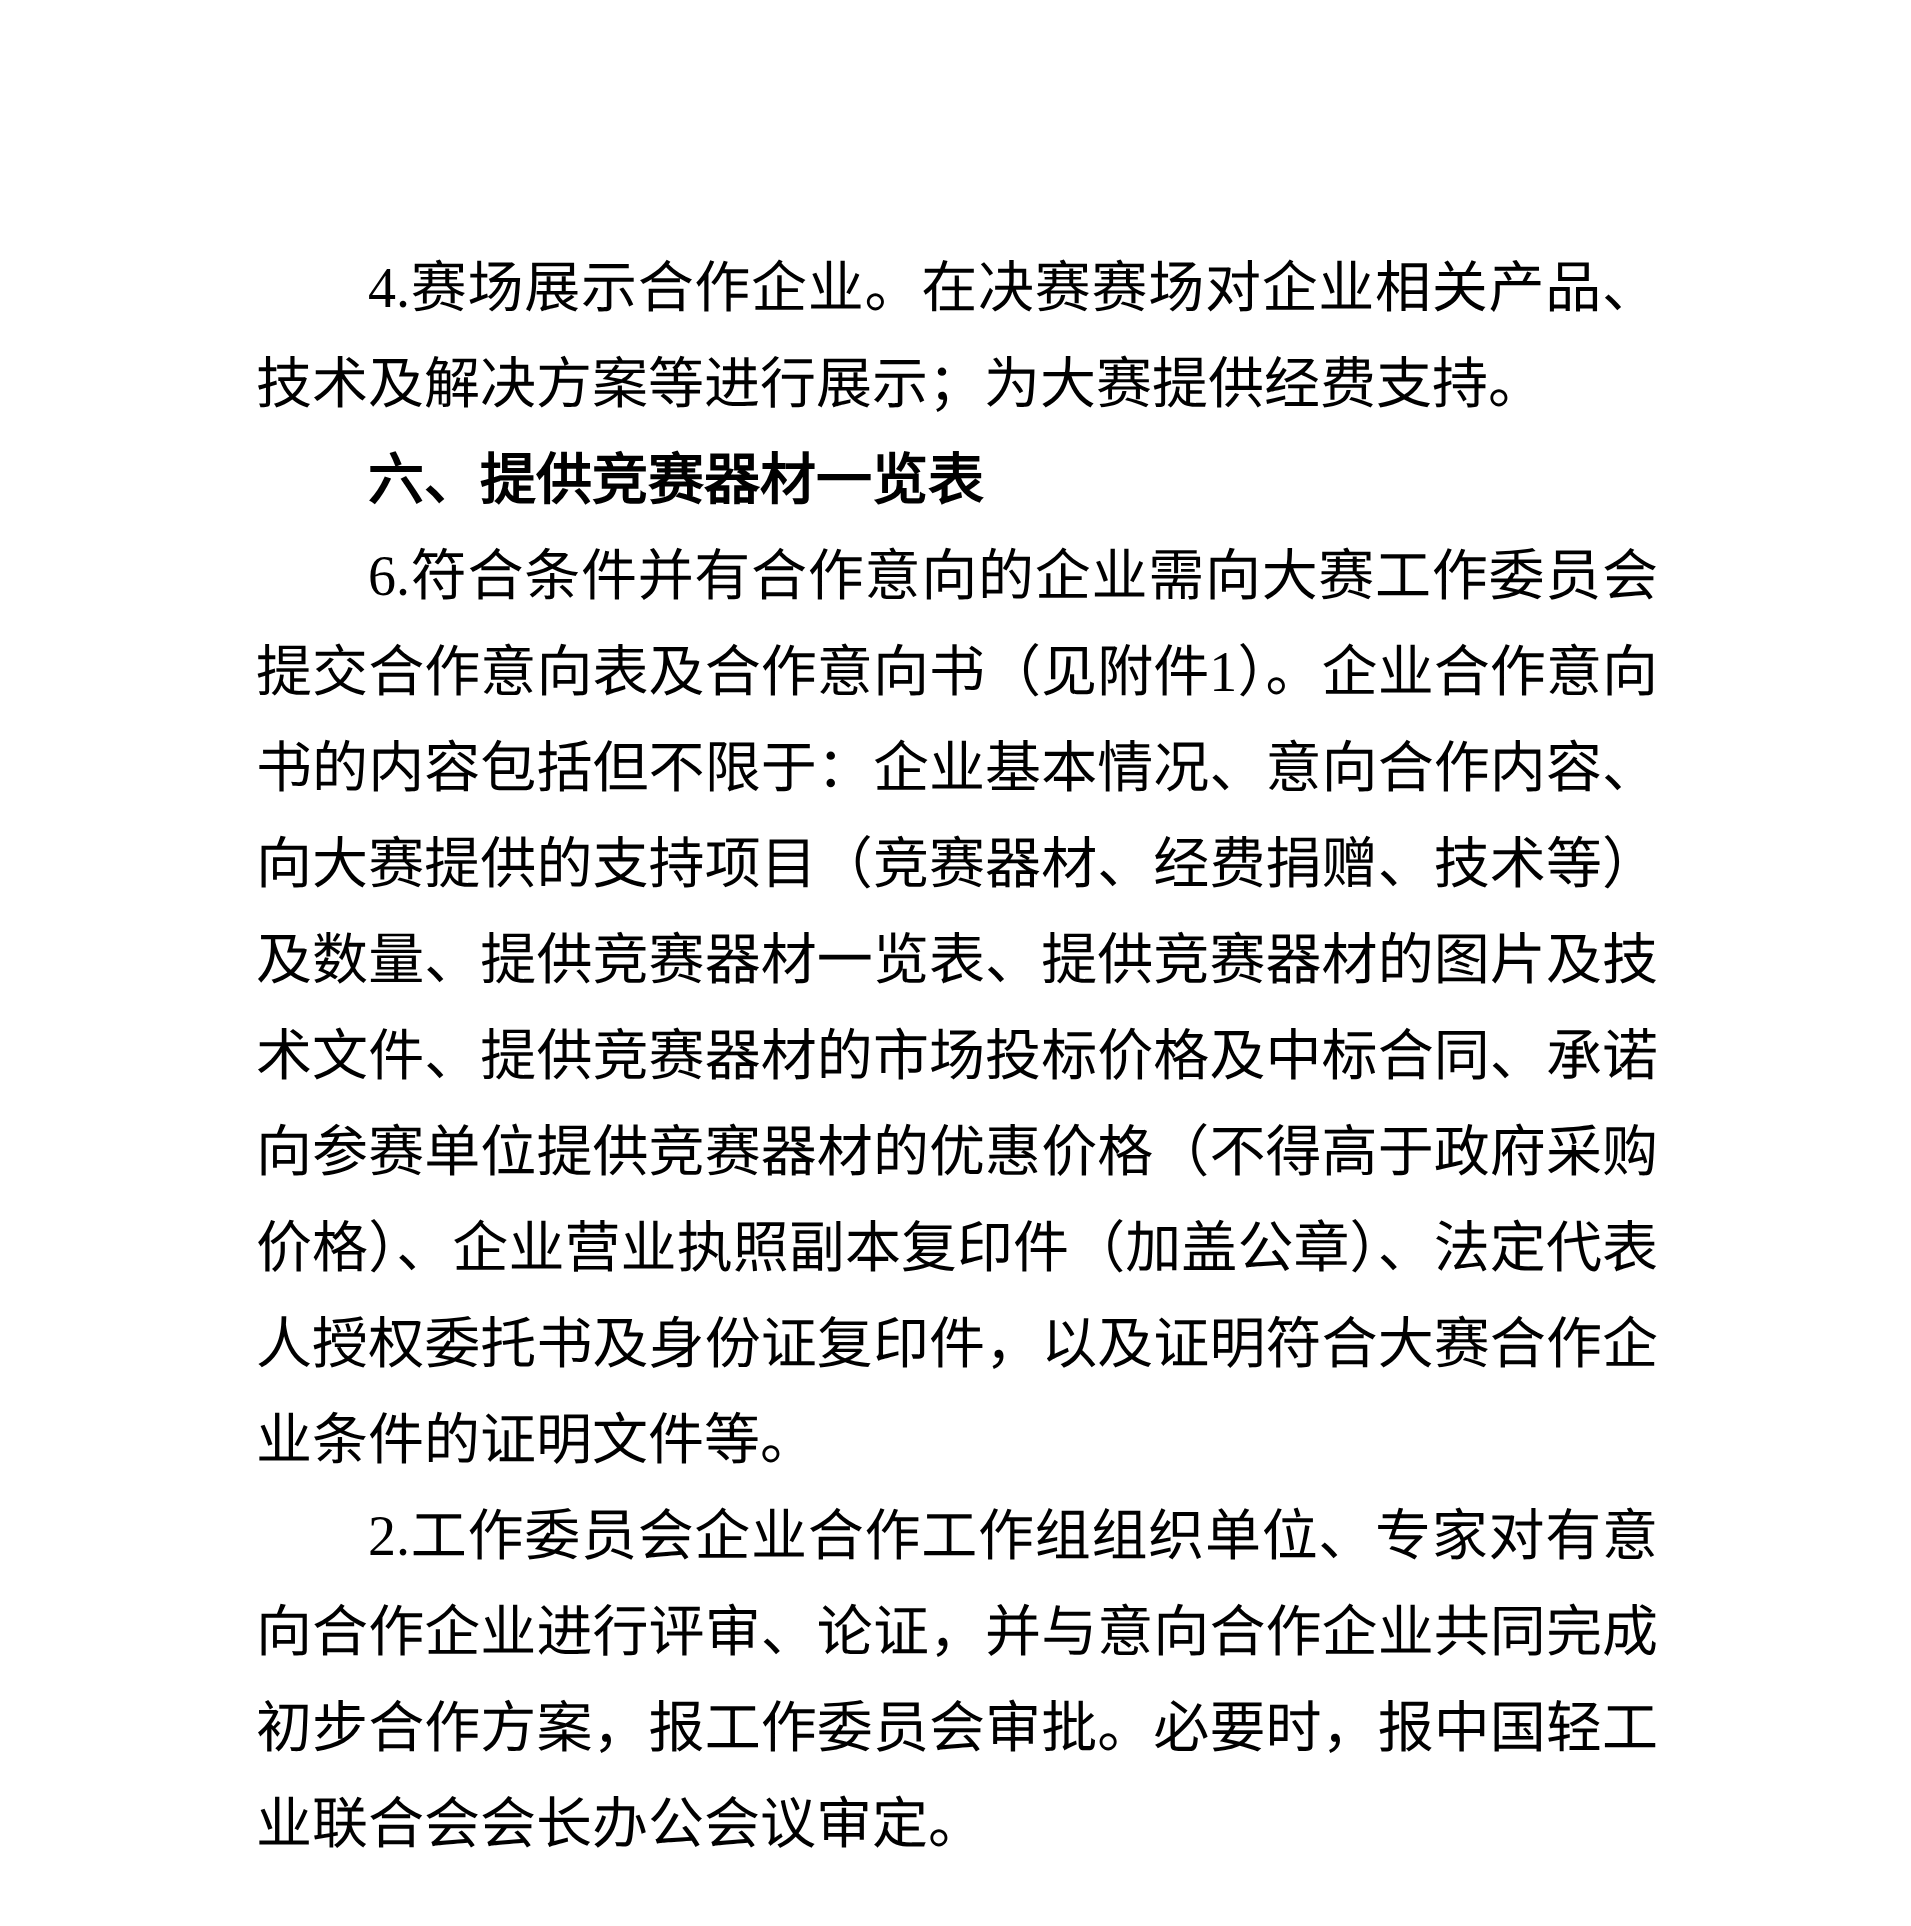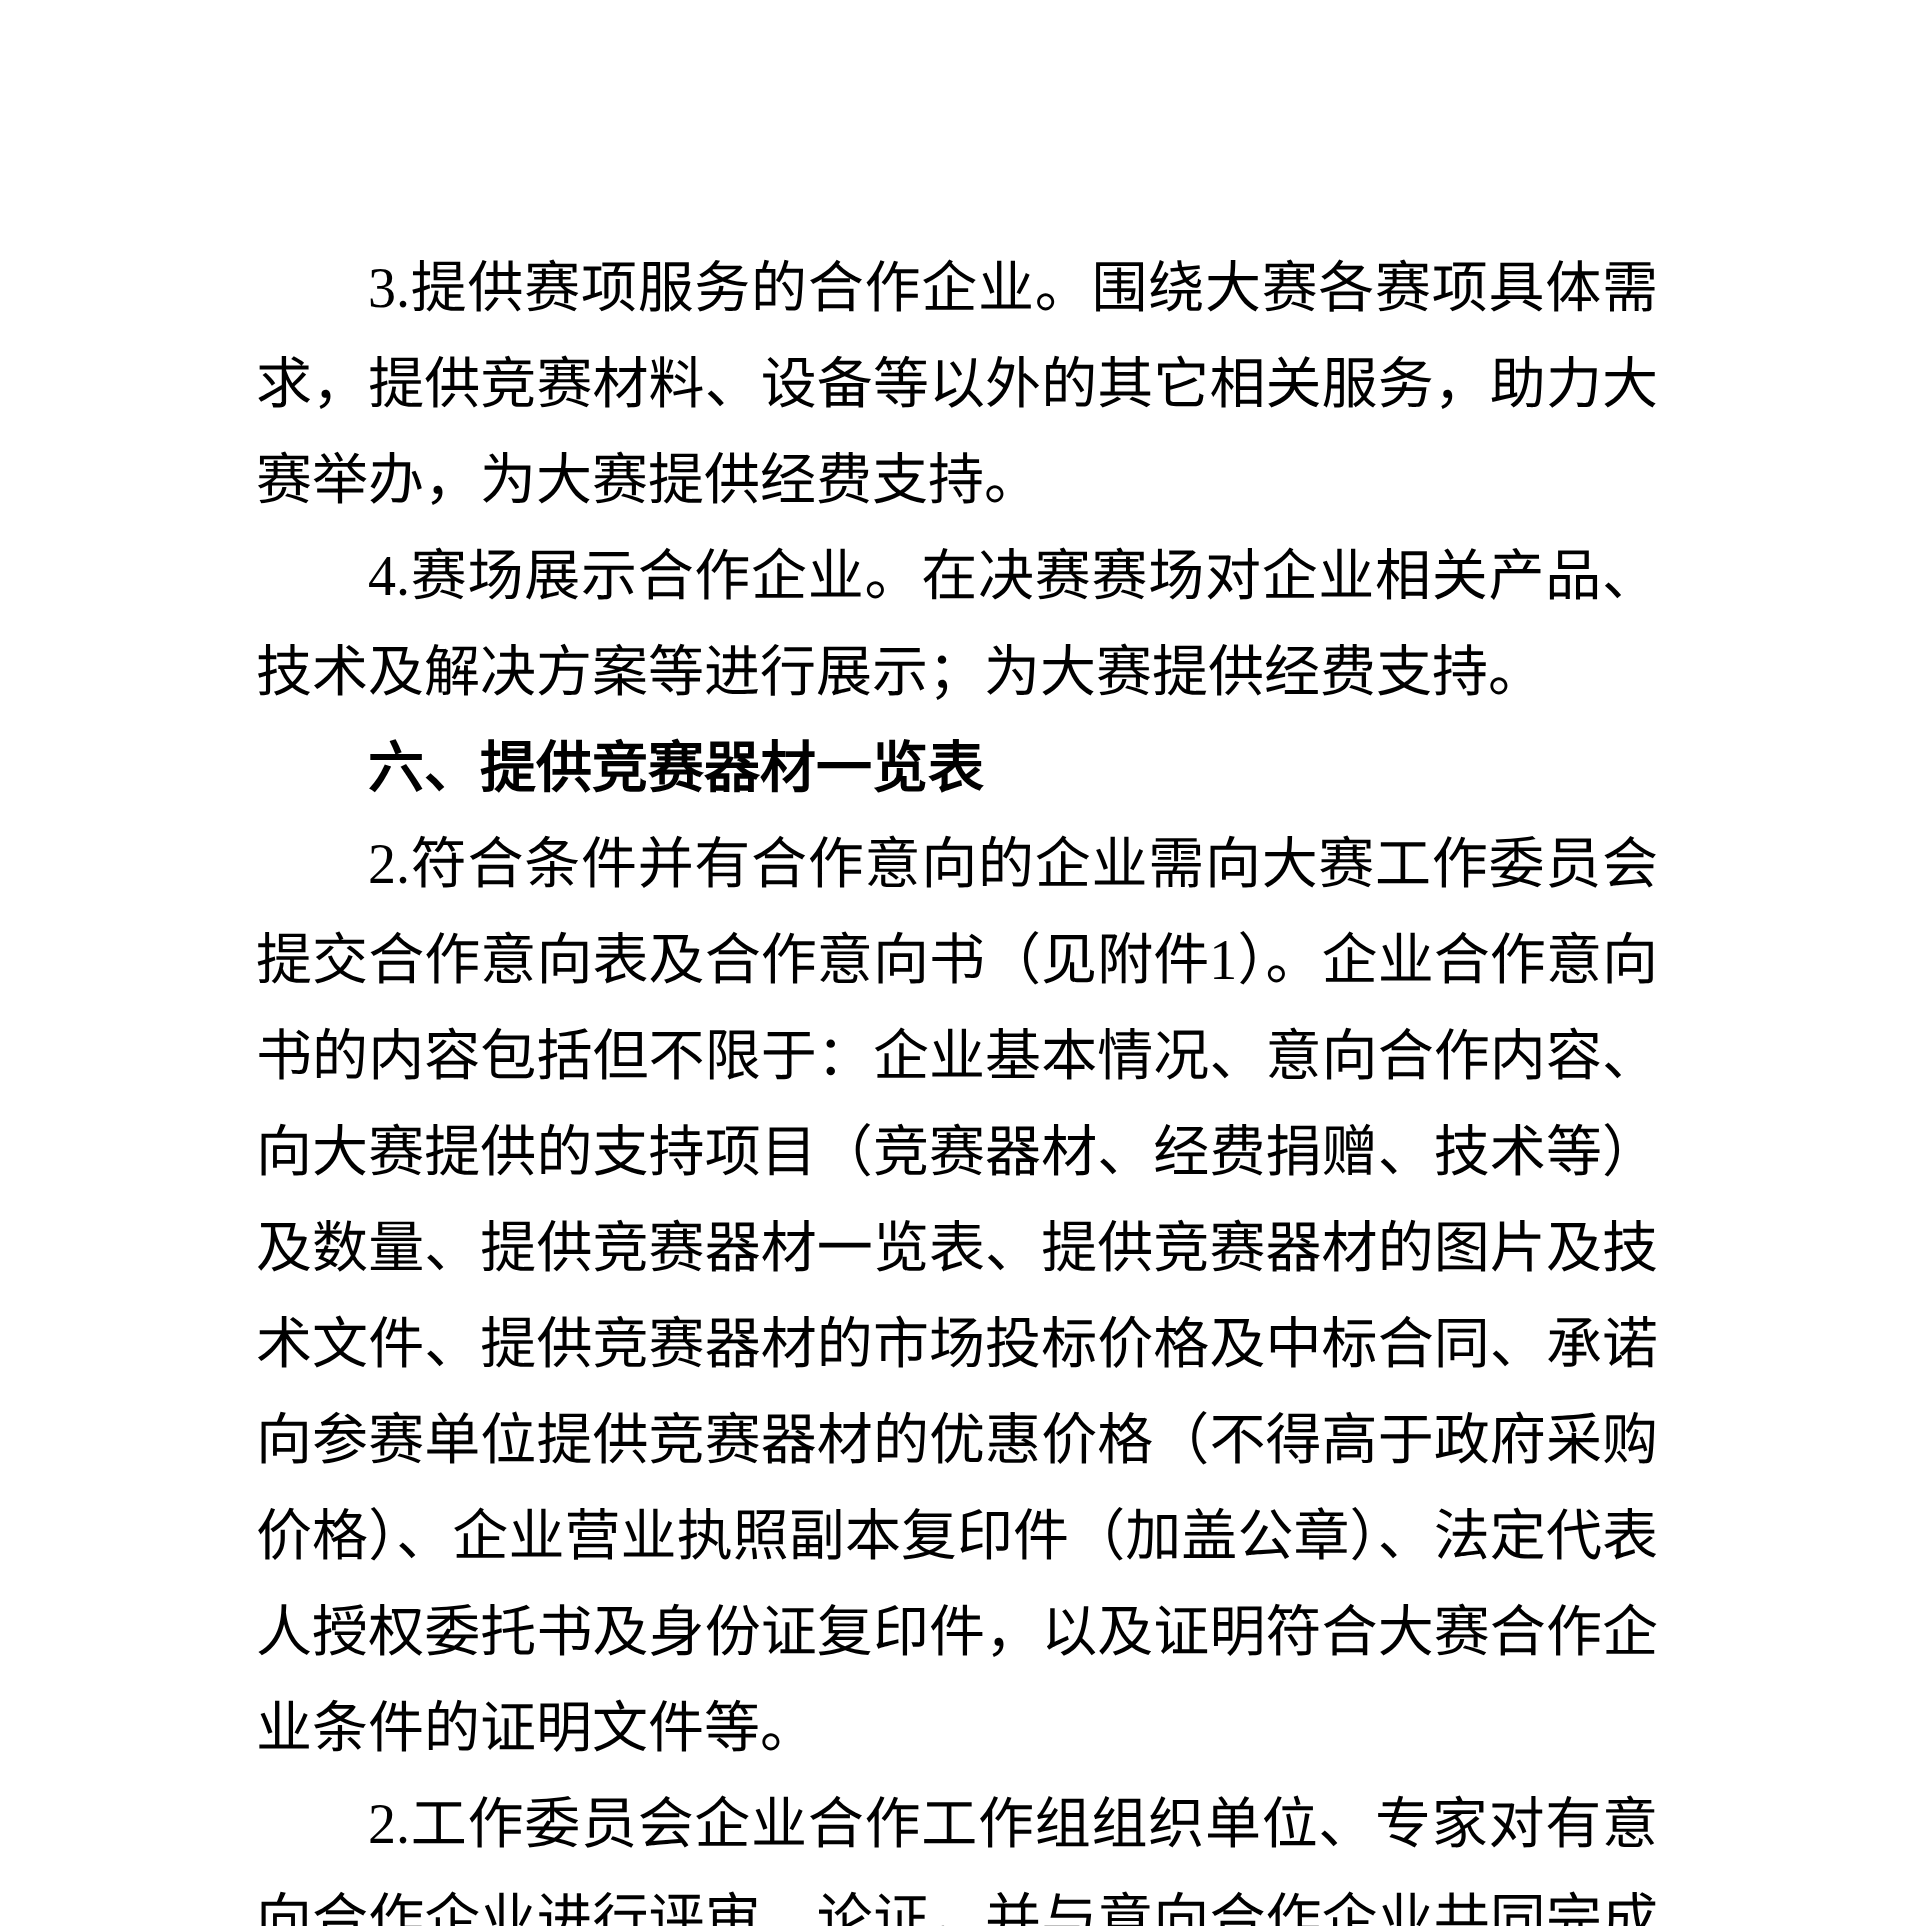--- a/index.html
+++ b/index.html
@@ -41,22 +41,21 @@
     font-family: "Liberation Sans", "DejaVu Sans", sans-serif;
     font-weight: 700;
   }
 </style>
 </head>
 <body>
 
 <div class="page">
 
   <div class="text-block">
-    <p class="para">3.提供赛项服务的合作企业。围绕大赛各赛项具体需求，提供竞赛材料、设备等以外的其它相关服务，助力大赛举办，为大赛提供经费支持。</p>
     <p class="para">4.赛场展示合作企业。在决赛赛场对企业相关产品、技术及解决方案等进行展示；为大赛提供经费支持。</p>
     <p class="para heading">六、提供竞赛器材一览表</p>
-    <p class="para">2.符合条件并有合作意向的企业需向大赛工作委员会提交合作意向表及合作意向书（见附件1）。企业合作意向书的内容包括但不限于：企业基本情况、意向合作内容、向大赛提供的支持项目（竞赛器材、经费捐赠、技术等）及数量、提供竞赛器材一览表、提供竞赛器材的图片及技术文件、提供竞赛器材的市场投标价格及中标合同、承诺向参赛单位提供竞赛器材的优惠价格（不得高于政府采购价格）、企业营业执照副本复印件（加盖公章）、法定代表人授权委托书及身份证复印件，以及证明符合大赛合作企业条件的证明文件等。</p>
+    <p class="para">6.符合条件并有合作意向的企业需向大赛工作委员会提交合作意向表及合作意向书（见附件1）。企业合作意向书的内容包括但不限于：企业基本情况、意向合作内容、向大赛提供的支持项目（竞赛器材、经费捐赠、技术等）及数量、提供竞赛器材一览表、提供竞赛器材的图片及技术文件、提供竞赛器材的市场投标价格及中标合同、承诺向参赛单位提供竞赛器材的优惠价格（不得高于政府采购价格）、企业营业执照副本复印件（加盖公章）、法定代表人授权委托书及身份证复印件，以及证明符合大赛合作企业条件的证明文件等。</p>
     <p class="para">2.工作委员会企业合作工作组组织单位、专家对有意向合作企业进行评审、论证，并与意向合作企业共同完成初步合作方案，报工作委员会审批。必要时，报中国轻工业联合会会长办公会议审定。</p>
 
   </div>
 
 </div>
 
 
 </body></html>

